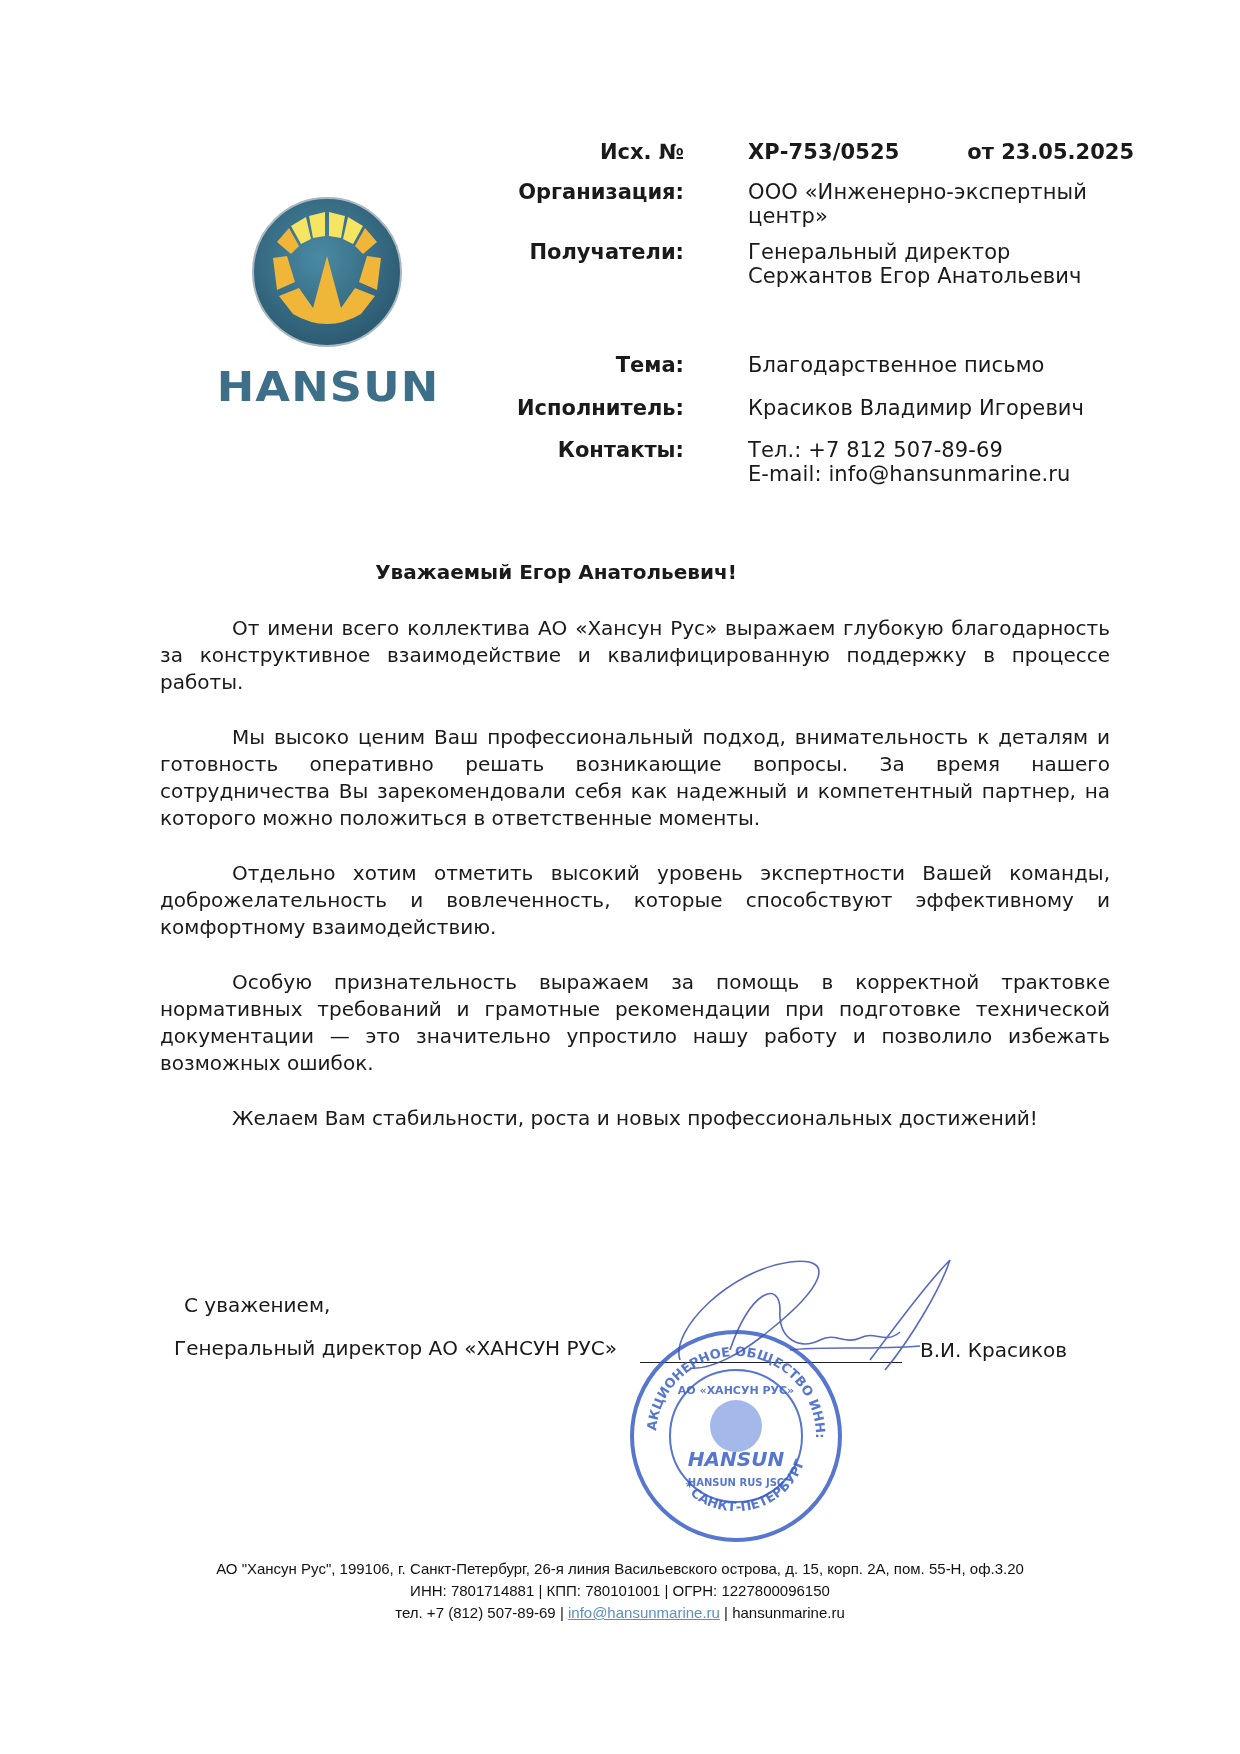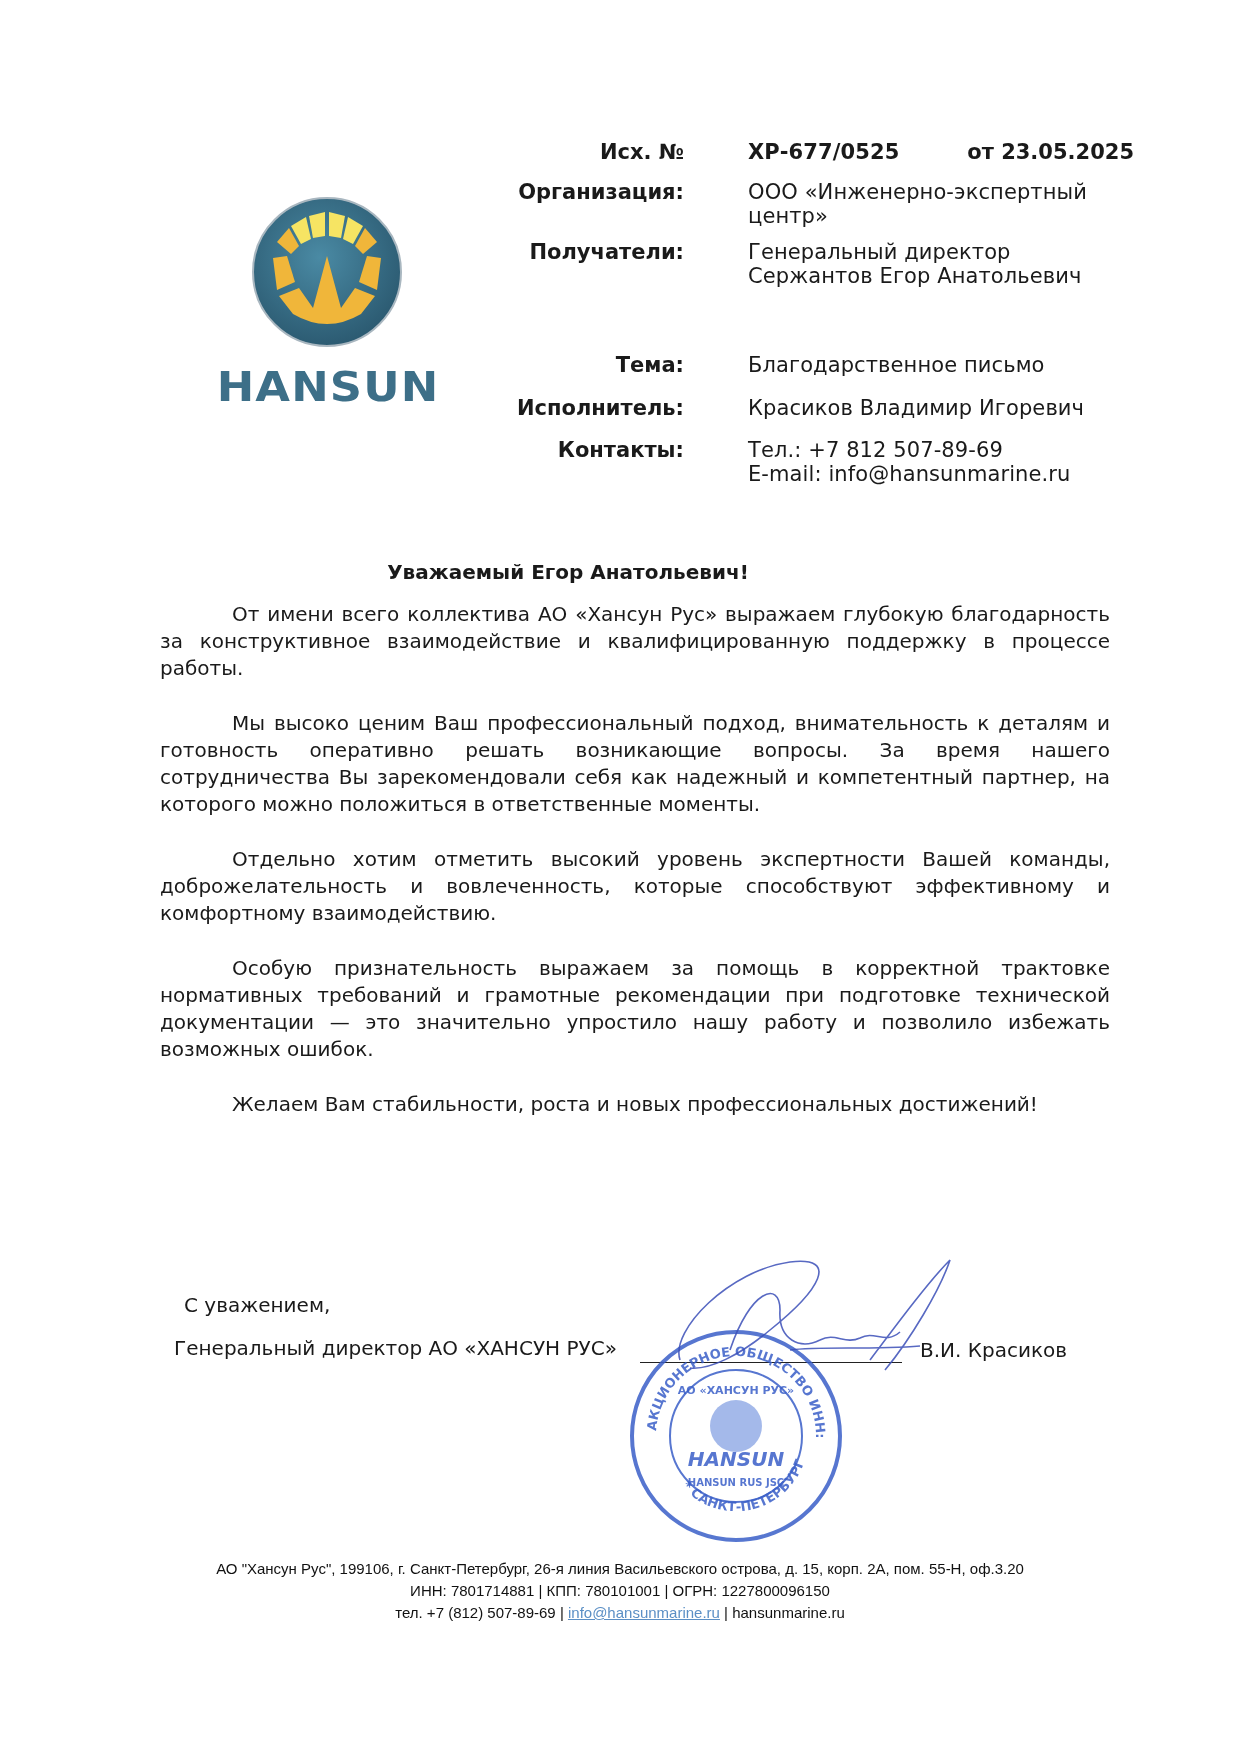--- a/index.html
+++ b/index.html
@@ -12,22 +12,22 @@
                letter-spacing: 1px; color: #3d6f88; transform: scaleX(1.12); transform-origin: center; }
 
   .meta { position: absolute; left: 480px; top: 140px; width: 660px; font-size: 21px; }
   .meta-row { position: absolute; left: 0; width: 660px; }
   .meta-label { position: absolute; right: 456px; text-align: right; font-weight: bold; white-space: nowrap; }
   .meta-value { position: absolute; left: 268px; line-height: 24px; white-space: pre-line; letter-spacing: 0.1px; }
   .meta-num { font-weight: bold; }
   .meta-date { position: absolute; right: 6px; font-weight: bold; white-space: nowrap; }
 
   .greeting { position: absolute; top: 560px; left: 0; width: 1112px; text-align: center;
-              font-weight: bold; font-size: 20px; margin-left: 12px; }
-  .body { position: absolute; left: 160px; top: 601px; width: 950px; font-size: 20px; line-height: 27px; }
+              font-weight: bold; font-size: 20px; }
+  .body { position: absolute; left: 160px; top: 615px; width: 950px; font-size: 20px; line-height: 27px; }
   .body p { margin: 0 0 28px 0; text-indent: 72px; text-align: justify; }
   .body p.wish { text-align: left; }
 
   .closing { position: absolute; left: 184px; top: 1293px; font-size: 20px; }
   .position { position: absolute; left: 174px; top: 1336px; font-size: 20px; white-space: nowrap; }
   .sign-line { position: absolute; left: 640px; top: 1362px; width: 262px; height: 1px; background: #222; }
   .signer { position: absolute; left: 920px; top: 1338px; font-size: 20px; white-space: nowrap; }
   .signature { position: absolute; left: 670px; top: 1250px; width: 300px; height: 140px; }
   .stamp { position: absolute; left: 626px; top: 1326px; width: 220px; height: 220px; }
 
@@ -61,21 +61,21 @@
       <path d="M116 60 L130 62 L126 94 L108 86 Z"></path>
       <path d="M28 100 L48 92 L62 112 L76 60 L90 112 L104 92 L124 100 L110 118 Q76 138 42 118 Z"></path>
     </g>
   </svg>
   <div class="logo-word">HANSUN</div>
 </div>
 
 <div class="meta">
   <div class="meta-row" style="top:0;">
     <span class="meta-label">Исх. №</span>
-    <span class="meta-value meta-num">ХР-677/0525</span>
+    <span class="meta-value meta-num">ХР-753/0525</span>
     <span class="meta-date">от 23.05.2025</span>
   </div>
   <div class="meta-row" style="top:40px;">
     <span class="meta-label">Организация:</span>
     <span class="meta-value">ООО «Инженерно-экспертный
 центр»</span>
   </div>
   <div class="meta-row" style="top:100px;">
     <span class="meta-label">Получатели:</span>
     <span class="meta-value">Генеральный директор

